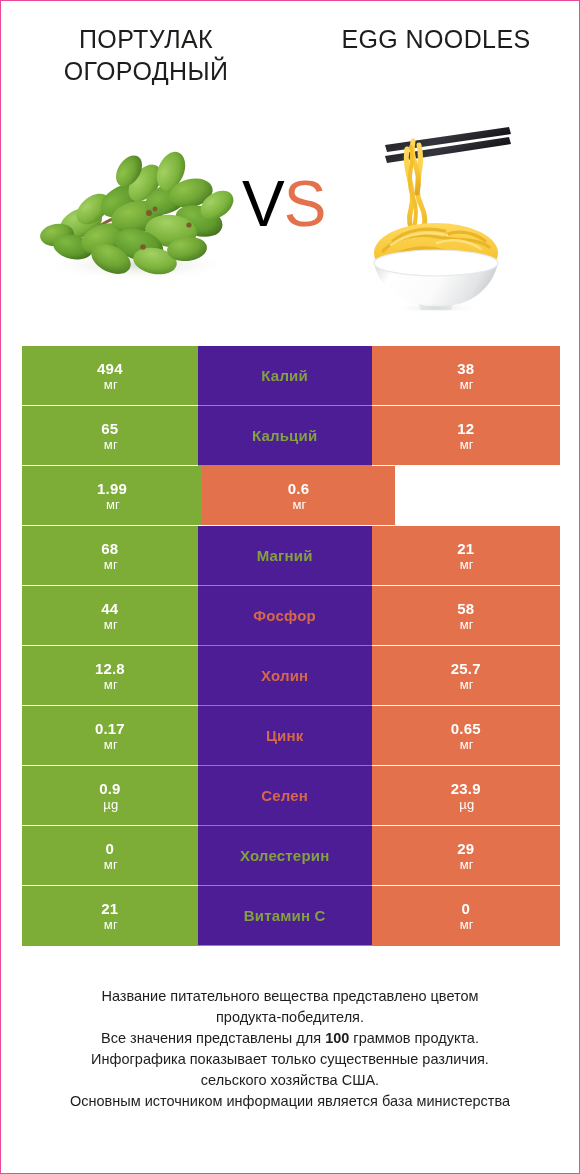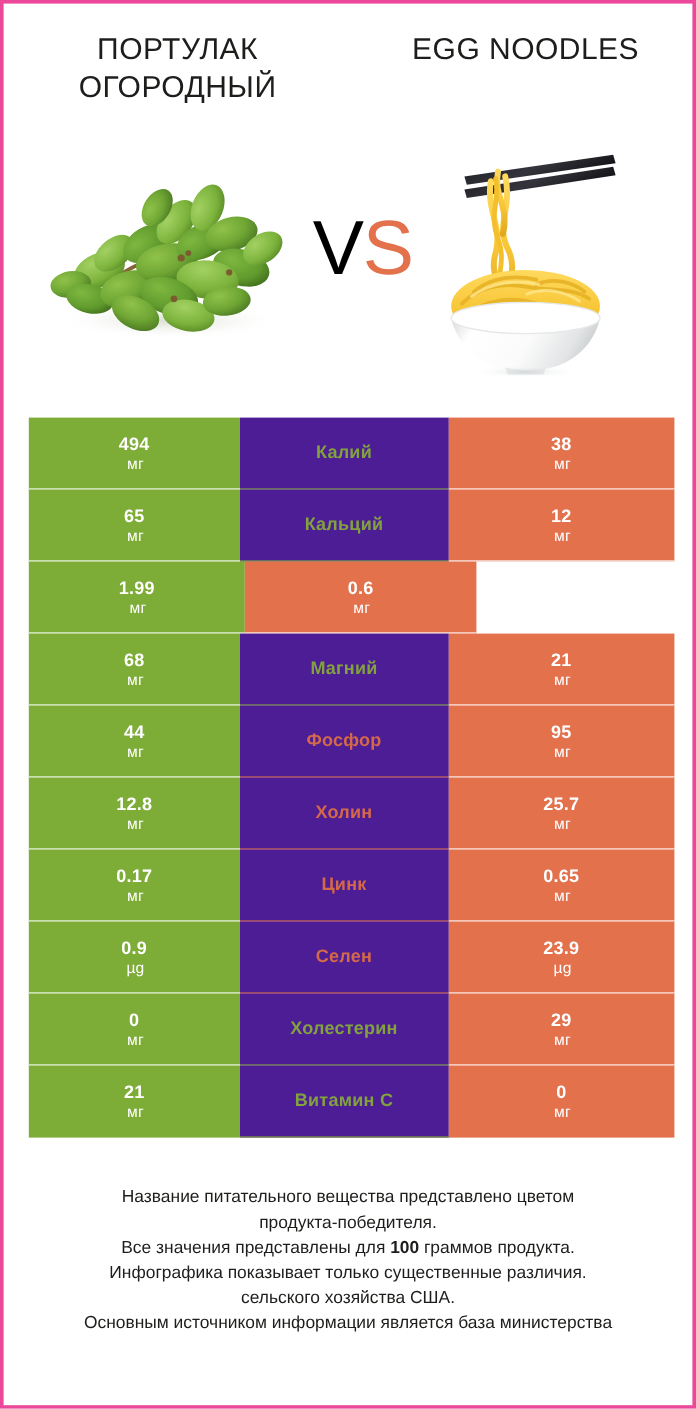--- a/index.html
+++ b/index.html
@@ -11,21 +11,21 @@
     height: 1174px;
     background: #ffffff;
     font-family: "Liberation Sans", sans-serif;
     overflow: hidden;
   }
   #page {
     position: relative;
     width: 580px;
     height: 1174px;
     box-sizing: border-box;
-    border: 3px solid #ec4899;
+    border: 1px solid #ec4899;
     background: #ffffff;
   }
 
   
   .header {
     position: absolute;
     top: 0;
     left: 0;
     width: 100%;
     height: 330px;
@@ -65,21 +65,21 @@
   .vs {
     position: absolute;
     top: 168px;
     left: 241px;
     width: 100px;
     height: 70px;
     font-size: 64px;
     font-weight: 400;
     line-height: 70px;
     letter-spacing: -1px;
-    text-align: right;
+    text-align: left;
     z-index: 5;
   }
   .vs .s { color: #E2714C; }
 
   
   .table {
     position: absolute;
     top: 345px;
     left: 21px;
     width: 538px;
@@ -333,21 +333,21 @@
           <span class="unit">мг</span>
         </div>
       </div>
       <div class="row">
         <div class="cell cell-left">
           <span>44</span>
           <span class="unit">мг</span>
         </div>
         <div class="cell cell-mid win-orange">Фосфор</div>
         <div class="cell cell-right">
-          <span>95</span>
+          <span>58</span>
           <span class="unit">мг</span>
         </div>
       </div>
       <div class="row">
         <div class="cell cell-left">
           <span>12.8</span>
           <span class="unit">мг</span>
         </div>
         <div class="cell cell-mid win-orange">Холин</div>
         <div class="cell cell-right">

